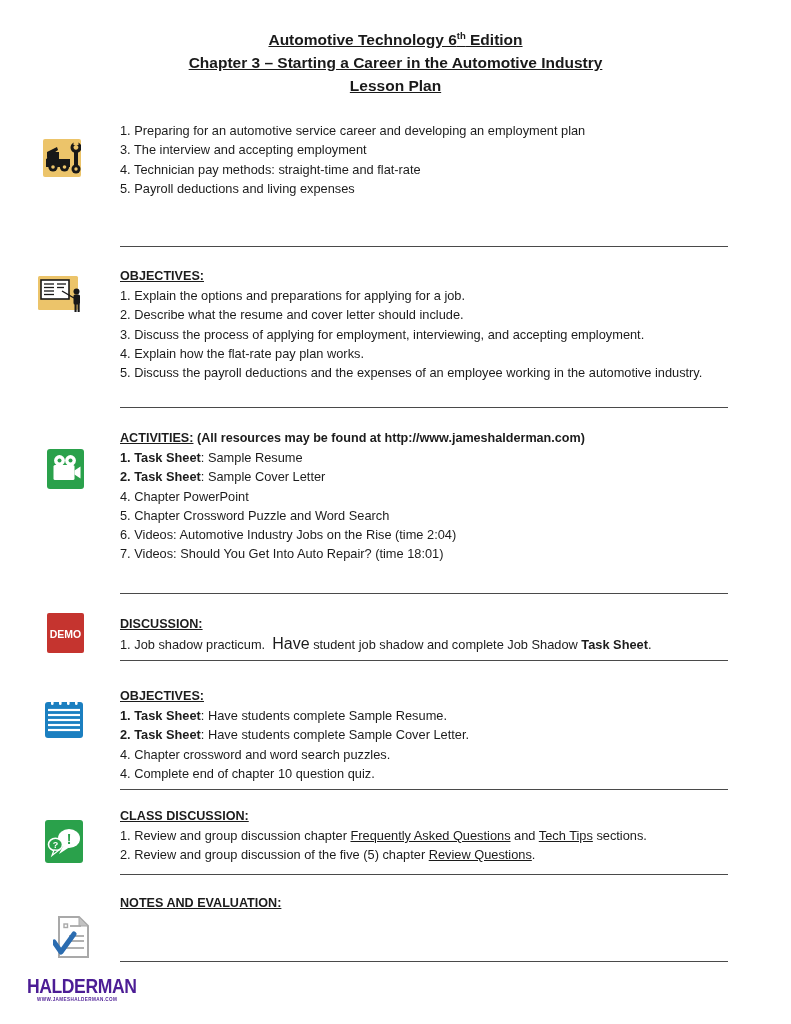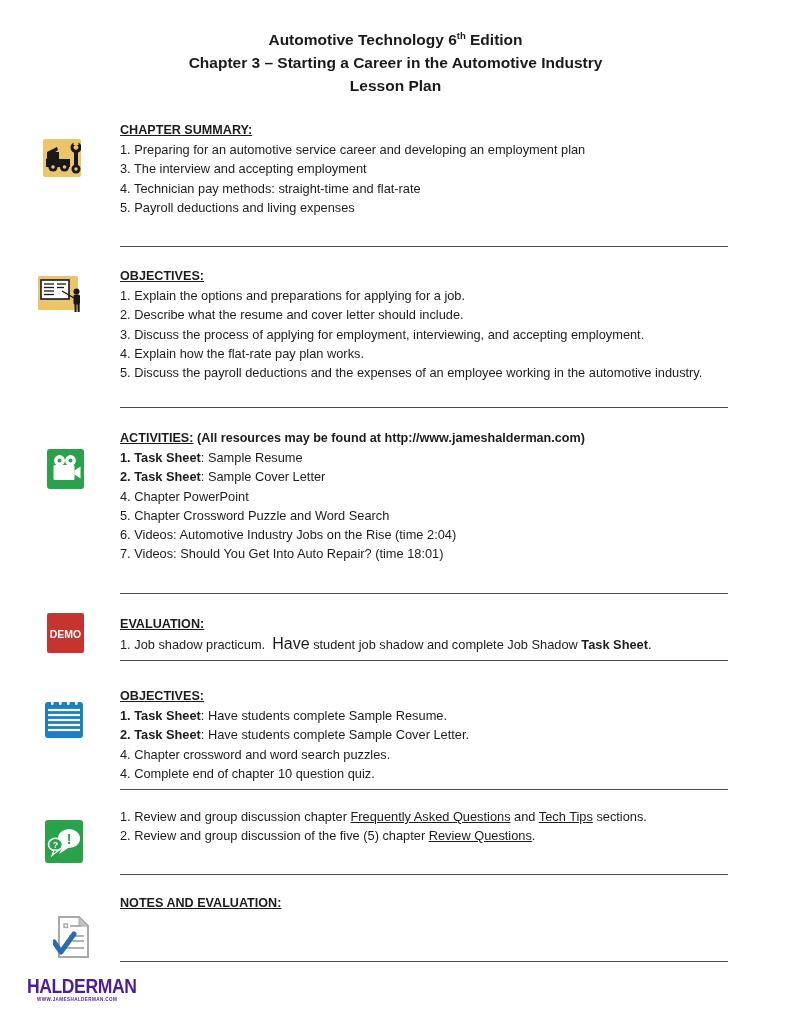--- a/index.html
+++ b/index.html
@@ -8,21 +8,21 @@
     width:791px;height:1024px;
     background:#ffffff;
     margin:0 auto;
     font-family:"Liberation Sans", sans-serif;
     color:#1c1c1c;
     overflow:hidden;
   }
   
   .title-block{
     position:absolute;top:24px;left:0;width:791px;
-    text-align:center;font-weight:bold;font-size:15.5px;line-height:23px;color:#1a1a1a;
+    text-align:center;font-weight:bold;font-size:15.5px;line-height:23px;color:#1a1a1a;text-decoration:underline;
   }
   .title-block sup{font-size:9.5px;}
   
   .section{position:absolute;left:120px;width:608px;}
   .heading{font-size:12.6px;font-weight:bold;line-height:19px;white-space:nowrap;}
   .heading .hu{text-decoration:underline;}
   .items{font-size:12.8px;line-height:19.3px;}
   .items .b{font-weight:bold;}
   .items .u{text-decoration:underline;}
   .items .sm{font-size:16px;}
@@ -40,21 +40,20 @@
 
 <div class="page">
 
   <div class="title-block">
     <div><span>Automotive Technology 6</span><sup>th</sup><span> Edition</span></div>
     <div>Chapter 3 – Starting a Career in the Automotive Industry</div>
     <div>Lesson Plan</div>
   </div>
 
   <div class="section" style="top:121px">
-    <div class="heading"><span class="hu">CHAPTER SUMMARY:</span><span class="b"></span></div>
     <div class="items">
         <div><span>1. Preparing for an automotive service career and developing an employment plan</span></div>
         <div><span>3. The interview and accepting employment</span></div>
         <div><span>4. Technician pay methods: straight-time and flat-rate</span></div>
         <div><span>5. Payroll deductions and living expenses</span></div>
       </div>
   </div>
   <div class="rule" style="top:246px"></div>
 
   <div class="section" style="top:267px">
@@ -76,39 +75,40 @@
         <div><span class="b">2. Task Sheet</span><span>: Sample Cover Letter</span></div>
         <div><span>4. Chapter PowerPoint</span></div>
         <div><span>5. Chapter Crossword Puzzle and Word Search</span></div>
         <div><span>6. Videos: Automotive Industry Jobs on the Rise (time 2:04)</span></div>
         <div><span>7. Videos: Should You Get Into Auto Repair? (time 18:01)</span></div>
       </div>
   </div>
   <div class="rule" style="top:593px"></div>
 
   <div class="section" style="top:615px">
-    <div class="heading"><span class="hu">EVALUATION:</span><span class="b"></span></div>
+    <div class="heading"><span class="hu">DISCUSSION:</span><span class="b"></span></div>
     <div class="items">
         <div><span>1. Job shadow practicum.&nbsp; </span><span class="sm">Have</span><span> student job shadow and complete Job Shadow </span><span class="b">Task Sheet</span><span>.</span></div>
       </div>
   </div>
   <div class="rule" style="top:660px"></div>
 
   <div class="section" style="top:687px">
     <div class="heading"><span class="hu">OBJECTIVES:</span><span class="b"></span></div>
     <div class="items">
         <div><span class="b">1. Task Sheet</span><span>: Have students complete Sample Resume.</span></div>
         <div><span class="b">2. Task Sheet</span><span>: Have students complete Sample Cover Letter.</span></div>
         <div><span>4. Chapter crossword and word search puzzles.</span></div>
         <div><span>4. Complete end of chapter 10 question quiz.</span></div>
       </div>
   </div>
   <div class="rule" style="top:789px"></div>
 
   <div class="section" style="top:807px">
+    <div class="heading"><span class="hu">CLASS DISCUSSION:</span><span class="b"></span></div>
     <div class="items">
         <div><span>1. Review and group discussion chapter </span><span class="u">Frequently Asked Questions</span><span> and </span><span class="u">Tech Tips</span><span> sections.</span></div>
         <div><span>2. Review and group discussion of the five (5) chapter </span><span class="u">Review Questions</span><span>.</span></div>
       </div>
   </div>
   <div class="rule" style="top:874px"></div>
 
   <div class="section" style="top:894px">
     <div class="heading"><span class="hu">NOTES AND EVALUATION:</span><span class="b"></span></div>
     <div class="items"></div>

